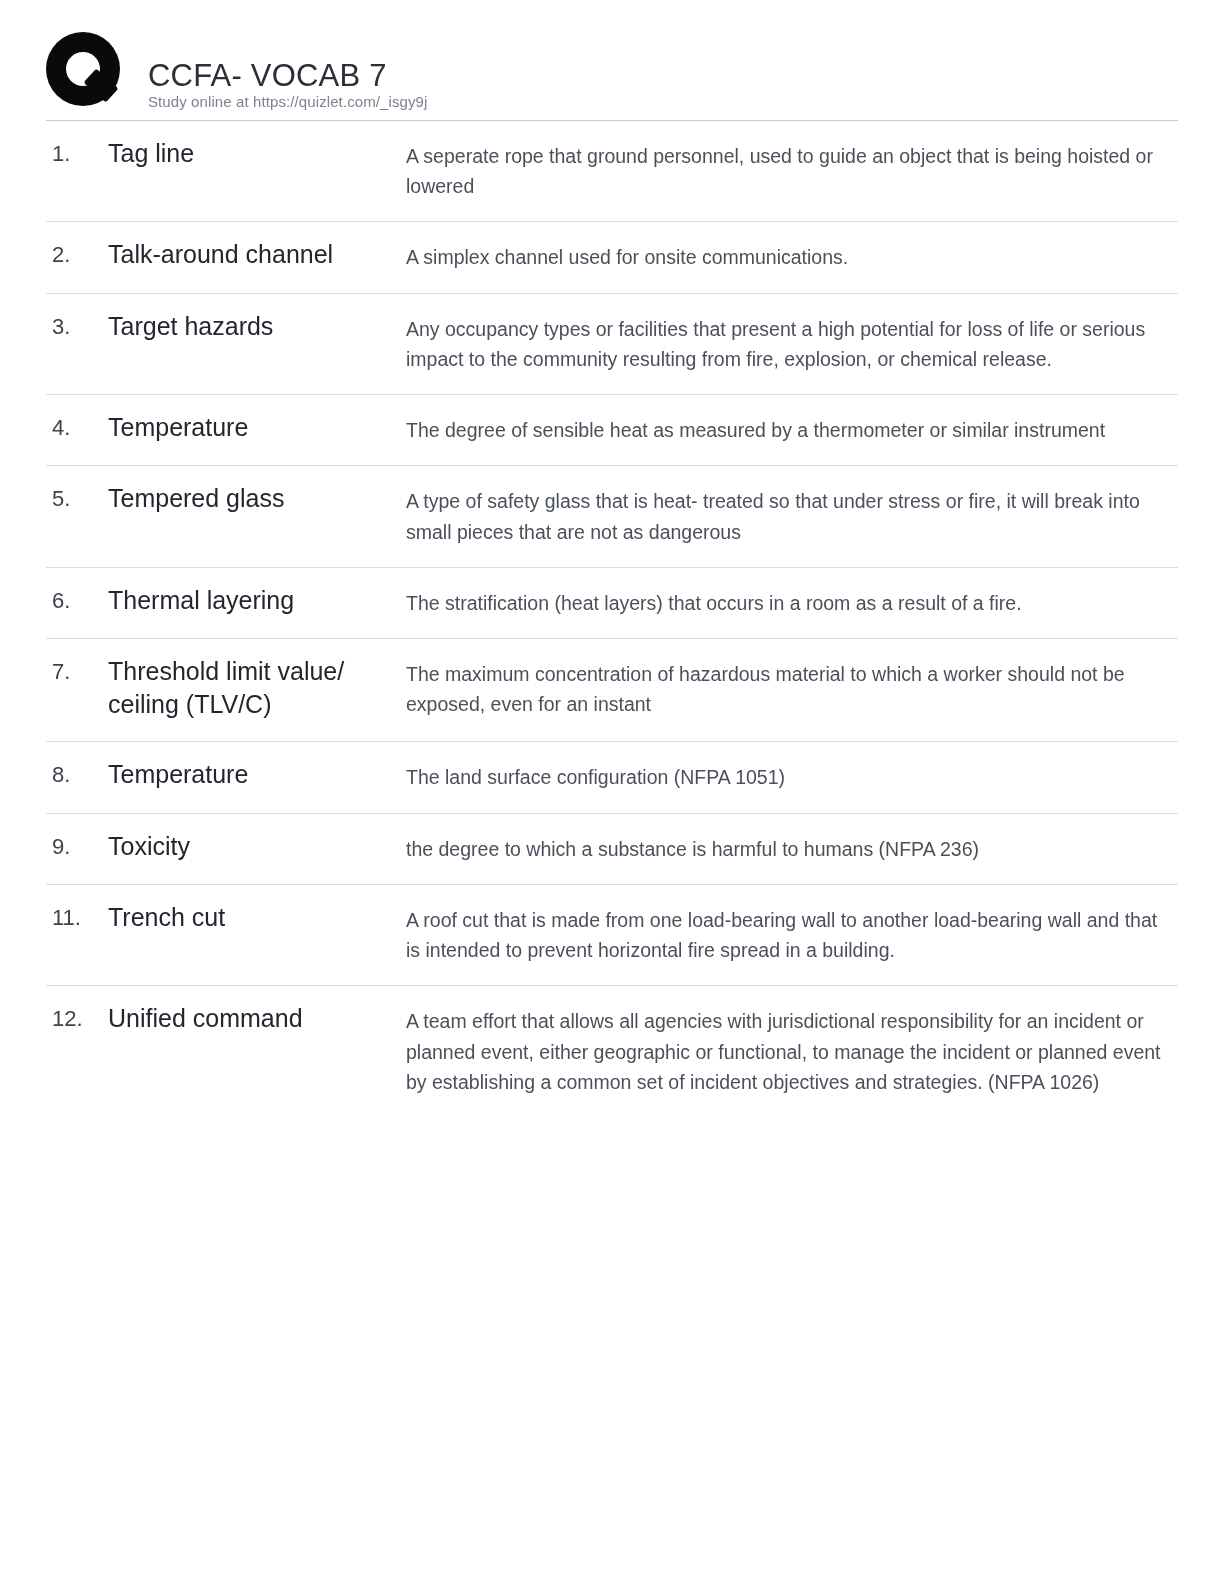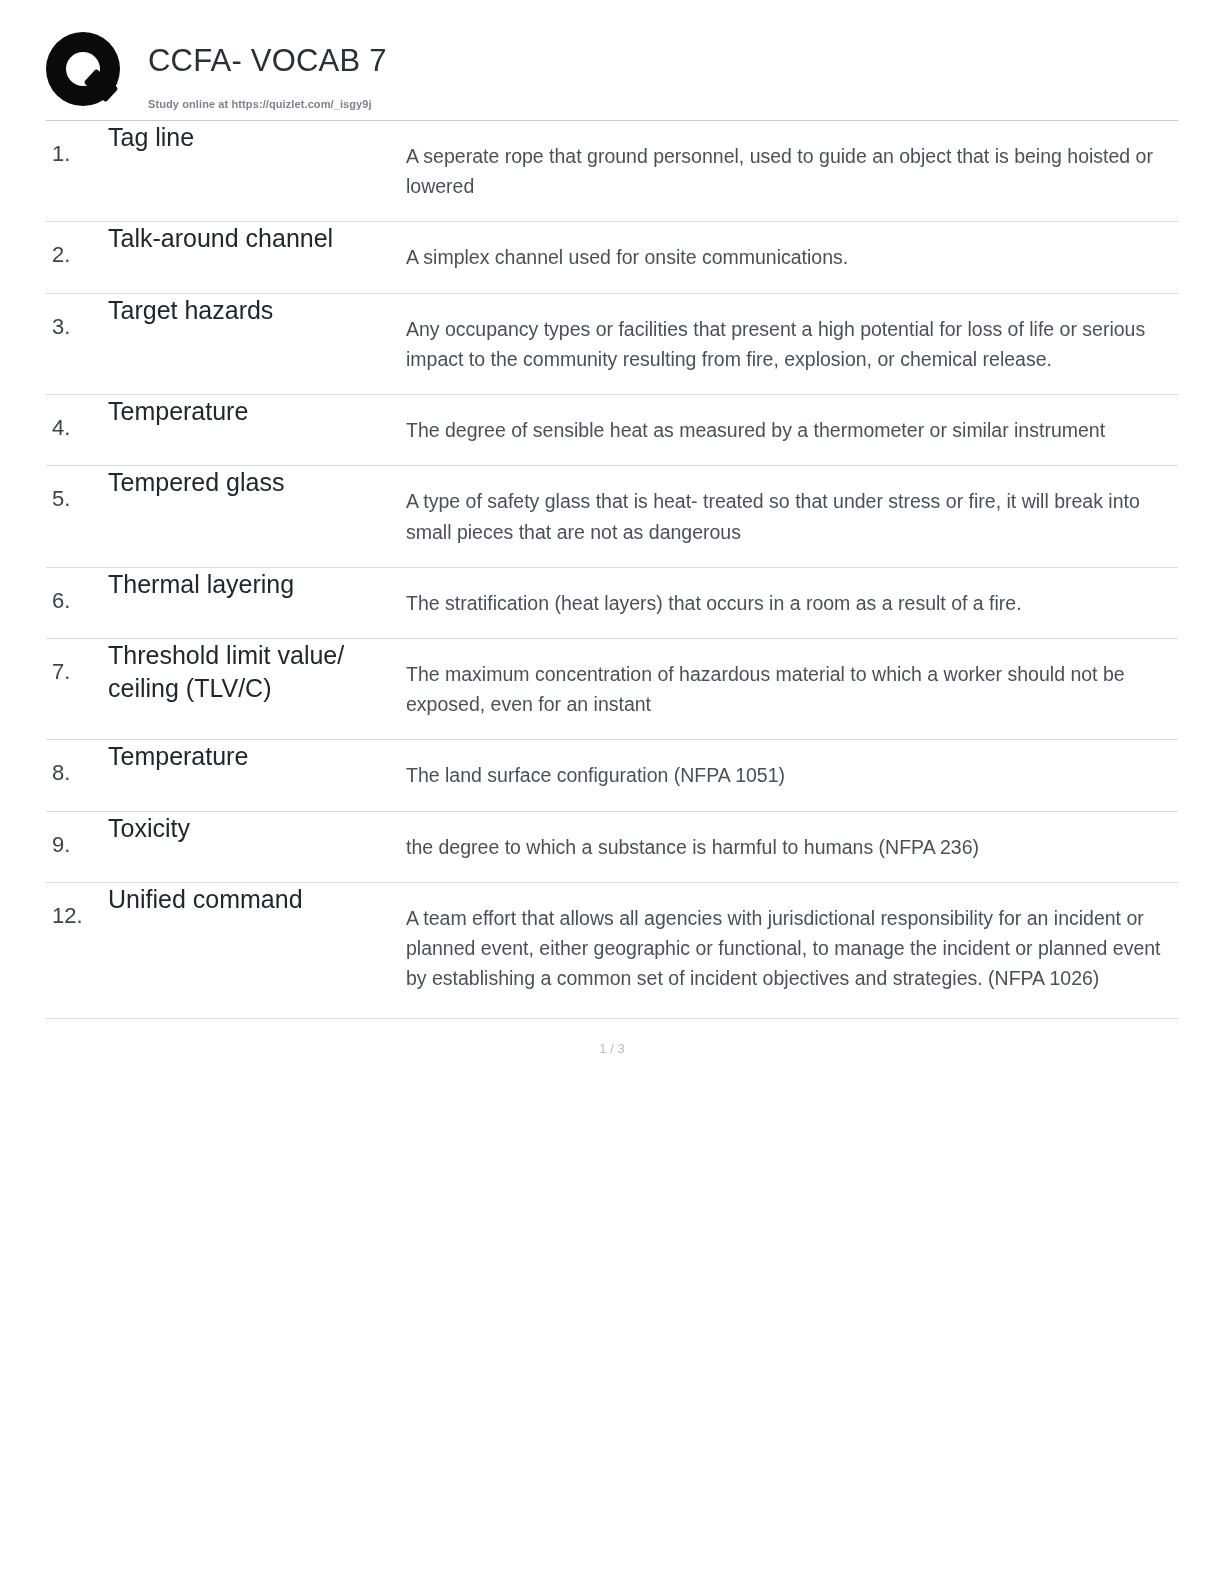--- a/index.html
+++ b/index.html
@@ -68,24 +68,24 @@
     padding-top: 6px;
   }
   .doc-title {
     font-size: 31px;
     font-weight: 400;
     color: #2b2f38;
     letter-spacing: 0.2px;
     line-height: 1.1;
   }
   .doc-subtitle {
-    margin-top: 20px;
-    font-size: 11px;
+    margin-top: 0;
+    font-size: 15px;
     color: #7b8290;
-    font-weight: 700;
+    font-weight: 400;
     letter-spacing: 0.1px;
   }
 
   
   .terms {
     width: 100%;
     border-collapse: collapse;
   }
   .term-row {
     border-top: 1px solid #d8dbe0;
@@ -105,21 +105,21 @@
     padding-left: 6px;
     padding-top: 20px;
   }
   .c-term {
     width: 280px;
     font-size: 25px;
     color: #22262e;
     font-weight: 400;
     line-height: 1.33;
     padding-right: 18px;
-    padding-top: 0;
+    padding-top: 16px;
   }
   .c-def {
     font-size: 19.5px;
     color: #4a505b;
     line-height: 1.55;
     font-weight: 400;
     padding-top: 20px;
     padding-right: 4px;
   }
 
@@ -190,22 +190,26 @@
         <td class="cell c-num">8.</td>
         <td class="cell c-term">Temperature</td>
         <td class="cell c-def">The land surface configuration (NFPA 1051)</td>
       </tr>
       <tr class="term-row">
         <td class="cell c-num">9.</td>
         <td class="cell c-term">Toxicity</td>
         <td class="cell c-def">the degree to which a substance is harmful to humans (NFPA 236)</td>
       </tr>
       <tr class="term-row">
+        <td class="cell c-num">11.</td>
+        <td class="cell c-term">Trench cut</td>
+        <td class="cell c-def">A roof cut that is made from one load-bearing wall to another load-bearing wall and that is intended to prevent horizontal fire spread in a building.</td>
+      </tr>
+      <tr class="term-row">
         <td class="cell c-num">12.</td>
         <td class="cell c-term">Unified command</td>
         <td class="cell c-def">A team effort that allows all agencies with jurisdictional responsibility for an incident or planned event, either geographic or functional, to manage the incident or planned event by establishing a common set of incident objectives and strategies. (NFPA 1026)</td>
       </tr>
     </tbody>
   </table>
 
-  <div class="footer">1 / 3</div>
 
 </div>
 
 </body></html>

